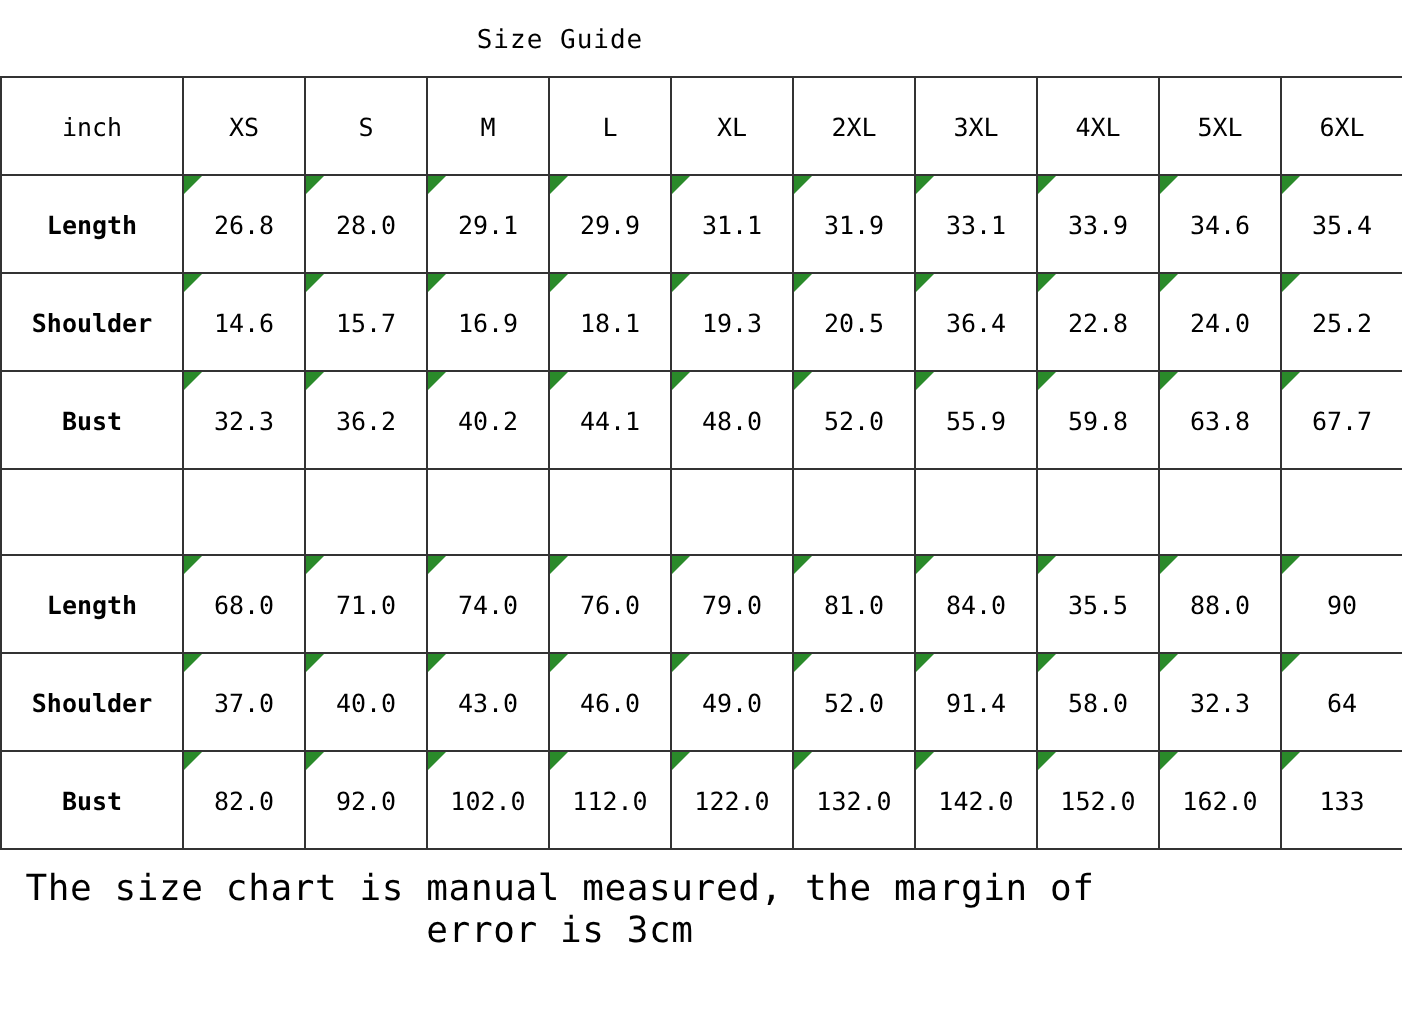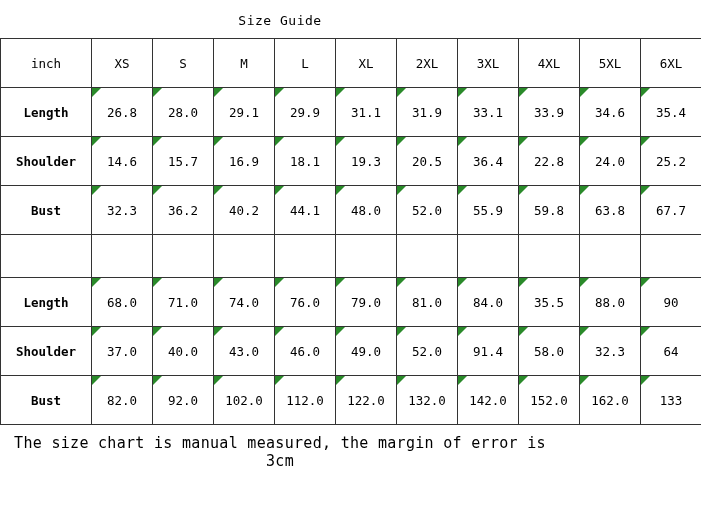--- a/index.html
+++ b/index.html
@@ -67,21 +67,21 @@
   tr.spacer td {
     height: 40px;
     border-left: 1px solid #333333;
     border-right: 1px solid #333333;
     border-top: 1px solid #333333;
     border-bottom: 1px solid #333333;
   }
   .footnote {
     text-align: center;
     font-family: "DejaVu Sans Mono", monospace;
-    font-size: 15px;
+    font-size: 18px;
     padding-top: 9px;
     color: #000000;
     letter-spacing: 0.3px;
   }
   col.c0 { width: 91px; }
   col.cx { width: 61px; }
 </style>
 </head>
 <body>
 

